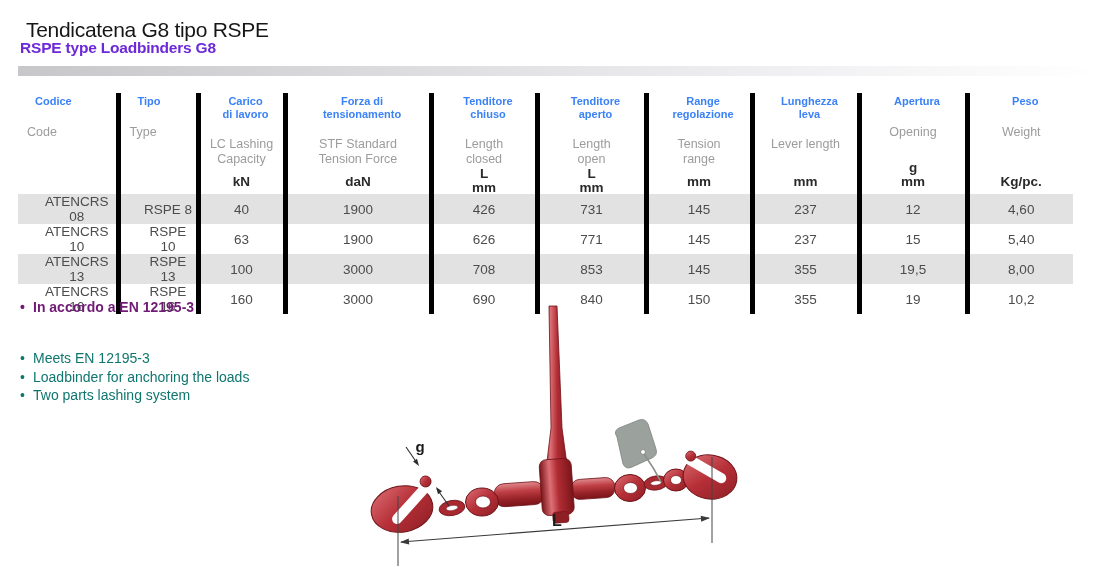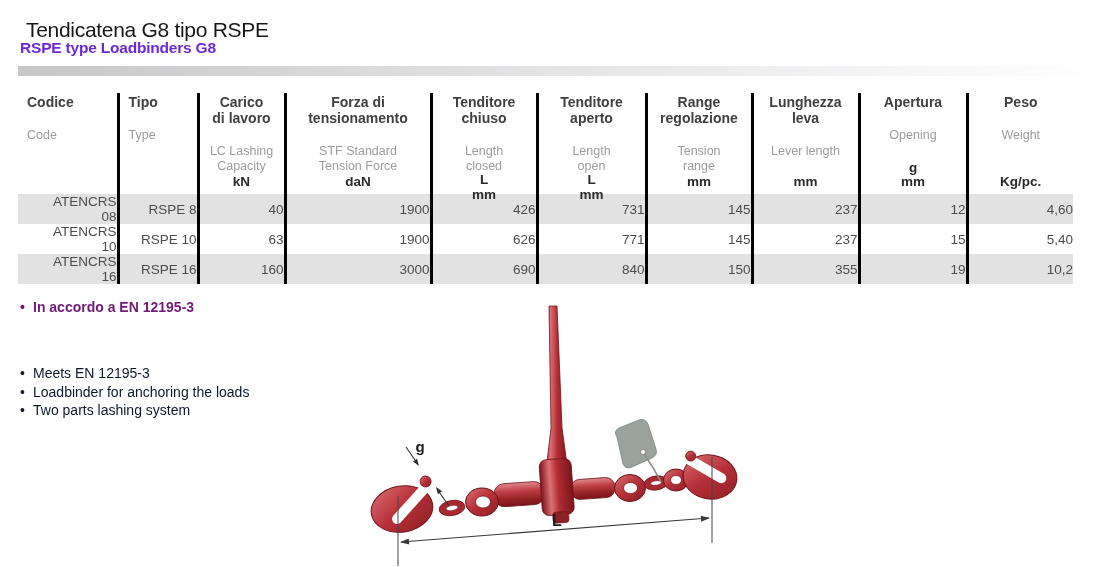--- a/index.html
+++ b/index.html
@@ -15,42 +15,42 @@
     position:absolute;left:20px;top:39px;margin:0;
     font-size:15.5px;font-weight:bold;color:#6d28d9;letter-spacing:-0.2px;
   }
   .rule-bar{
     position:absolute;left:18px;top:66px;width:1082px;height:10px;
     background:linear-gradient(to right,#c7c7c9,#e2e2e4 45%,#f2f2f4 75%,#ffffff 100%);
   }
   
   .spec-table-wrap{position:absolute;left:18px;top:93px;}
   table{border-collapse:collapse;table-layout:fixed;width:1055px;}
-  th,td{border-left:3px solid #000000;padding:0;}
+  th,td{border-left:5px solid #000000;padding:0;}
   th:first-child,td:first-child{border-left:none;}
   thead th{height:101px;vertical-align:top;font-weight:normal;}
   .hcell{
     display:flex;flex-direction:column;height:101px;box-sizing:border-box;
     padding:2px 3px 5px;text-align:center;
   }
   th.left .hcell{text-align:left;padding-left:9px;}
-  .hname{font-weight:bold;font-size:14px;color:#404040;line-height:1.14;white-space:pre-line;}
+  .hname{font-weight:bold;font-size:11px;color:#3b82f6;line-height:1.14;white-space:pre-line;margin-left:8px;}
   .hsub{font-size:12.5px;color:#9c9c9c;line-height:1.18;margin-top:17px;white-space:pre-line;}
   .hunit{margin-top:auto;font-weight:bold;font-size:13.5px;color:#2a2a2a;line-height:1.05;white-space:pre-line;}
   tbody td{
-    height:24px;text-align:right;font-size:13.5px;color:#4c4c4c;
-  }
-  tbody td.left{text-align:right;padding-left:20px;}
+    height:24px;text-align:center;font-size:13.5px;color:#4c4c4c;
+  }
+  tbody td.left{text-align:center;padding-left:20px;}
   tbody tr:nth-child(odd){background:#e2e2e2;}
   
   .features{position:absolute;left:20px;margin:0;padding:0;list-style:none;font-size:14px;line-height:18.5px;}
   .features li{position:relative;padding-left:13px;}
   .features li::before{content:"\2022";position:absolute;left:0;}
   #features-it{top:298px;color:#701a75;font-weight:600;}
-  #features-en{top:364px;color:#0f172a;font-weight:400;}
+  #features-en{top:349px;color:#0f766e;font-weight:400;}
   
   .diagram{position:absolute;left:360px;top:293px;width:400px;height:274px;}
   .dim-label{font-family:"Liberation Sans","DejaVu Sans",sans-serif;font-weight:bold;fill:#1c1c1c;}
 </style>
 </head>
 <body>
 
 <h1 class="page-title">Tendicatena G8 tipo RSPE</h1>
 <h2 class="page-subtitle">RSPE type Loadbinders G8</h2>
 <div class="rule-bar"></div>
@@ -172,20 +172,32 @@
           <td class="left">ATENCRS 10</td>
           <td class="left">RSPE 10</td>
           <td>63</td>
           <td>1900</td>
           <td>626</td>
           <td>771</td>
           <td>145</td>
           <td>237</td>
           <td>15</td>
           <td>5,40</td>
+        </tr>
+        <tr>
+          <td class="left">ATENCRS 13</td>
+          <td class="left">RSPE 13</td>
+          <td>100</td>
+          <td>3000</td>
+          <td>708</td>
+          <td>853</td>
+          <td>145</td>
+          <td>355</td>
+          <td>19,5</td>
+          <td>8,00</td>
         </tr>
         <tr>
           <td class="left">ATENCRS 16</td>
           <td class="left">RSPE 16</td>
           <td>160</td>
           <td>3000</td>
           <td>690</td>
           <td>840</td>
           <td>150</td>
           <td>355</td>

